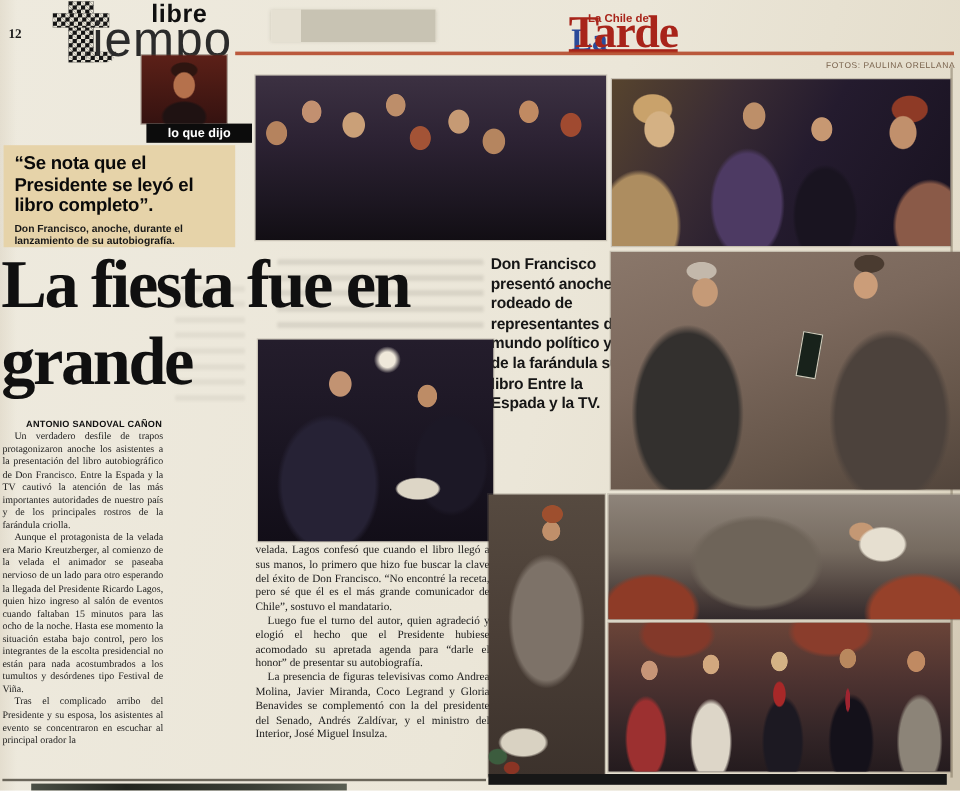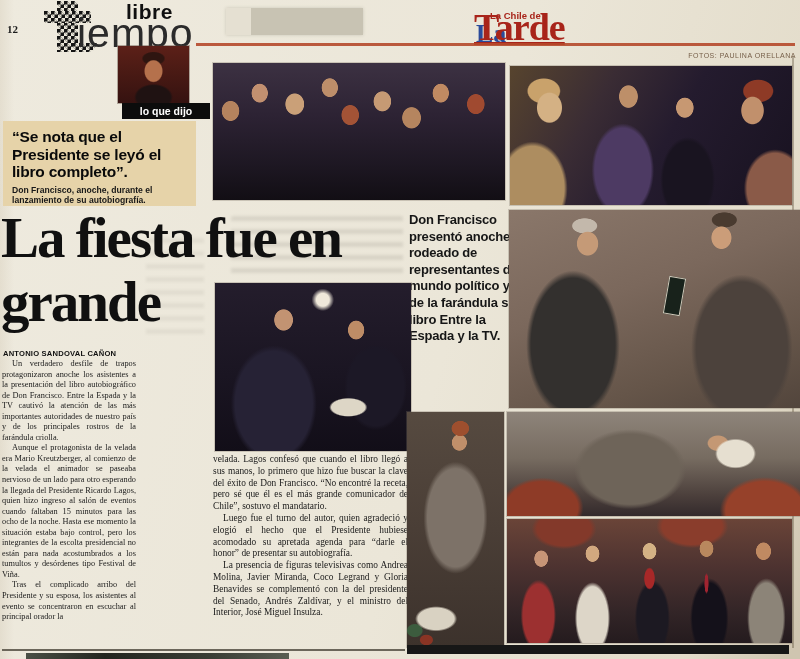--- a/index.html
+++ b/index.html
@@ -38,21 +38,21 @@
   .kicker-bar{left:122px;top:103px;width:88px;height:16px;background:#0c0c0c;color:#fff;
     font:bold 10.5px/16px "Liberation Sans",sans-serif;text-align:center;}
   .quote-box{left:3px;top:121px;width:193px;height:85px;background:var(--quote_box_bg);
     padding:7px 9px;box-sizing:border-box;}
   .quote-text{font:bold 15.5px/17.5px "Liberation Sans",sans-serif;color:#0a0a0a;letter-spacing:-.2px;}
   .quote-caption{font:bold 8.6px/10.3px "Liberation Sans",sans-serif;color:#181818;margin-top:4px;}
   
   .headline{left:1px;top:206px;width:420px;font:bold 57px/64px "Liberation Serif",serif;
     letter-spacing:-2px;color:#101010;}
   .byline{left:3px;top:349px;width:132px;font:bold 7.6px "Liberation Sans",sans-serif;
-    color:#101010;letter-spacing:.2px;}
+    color:#101010;letter-spacing:.2px;text-align:right;}
   .bodycol p{margin:0;text-indent:10px;text-align:justify;}
   .col1{left:2px;top:359px;width:134px;font-size:8.3px;line-height:10.55px;color:#1a1a1a;}
   .col2{left:213px;top:454px;width:195px;font-size:9.4px;line-height:11.8px;color:#1a1a1a;}
   .col2 p:first-child{text-indent:0;}
   .caption-col{left:409px;top:212px;width:113px;font:bold 13px/16.6px "Liberation Sans",sans-serif;
     color:#161616;letter-spacing:-.2px;}
   
   .brand-la{left:452px;top:19px;font:bold 26px "Liberation Serif",serif;color:var(--brand_blue);margin-left:24px;}
   .brand-tarde{left:474px;top:5px;font:bold 38px "Liberation Serif",serif;color:var(--brand_red);letter-spacing:-1px;text-decoration:underline;}
   .brand-overline{left:490px;top:10px;font:bold 9.5px "Liberation Sans",sans-serif;color:var(--brand_red);z-index:3;}

